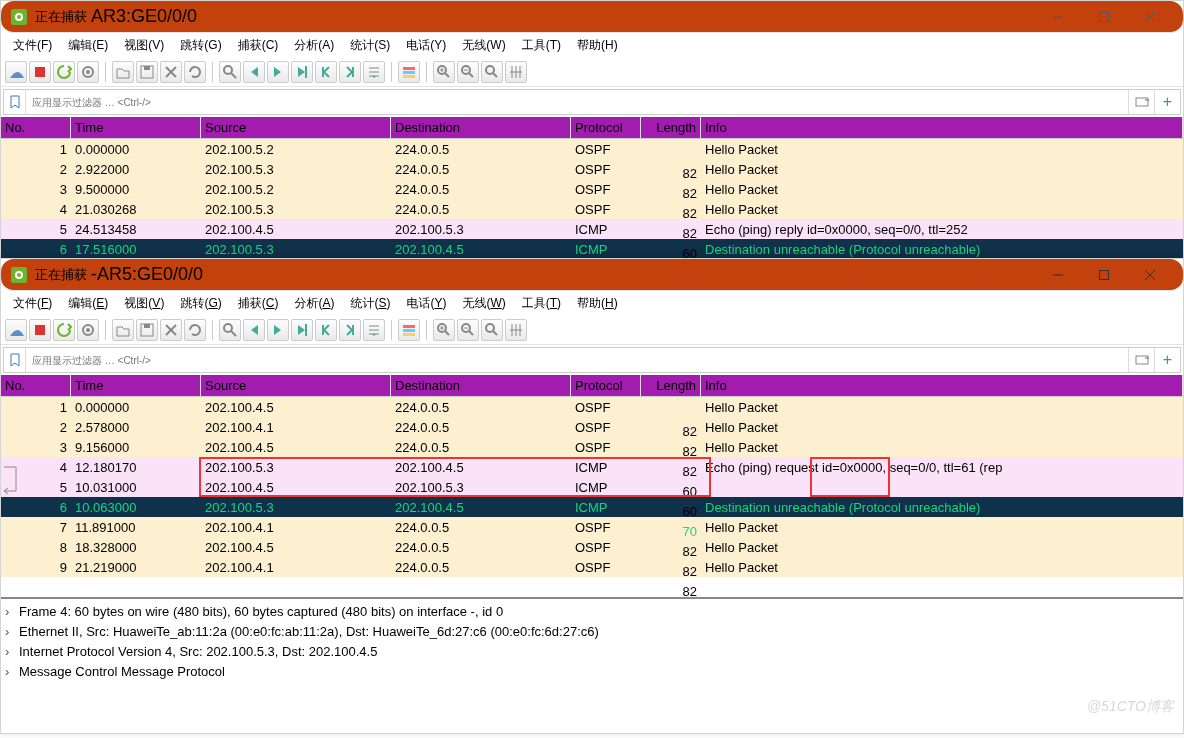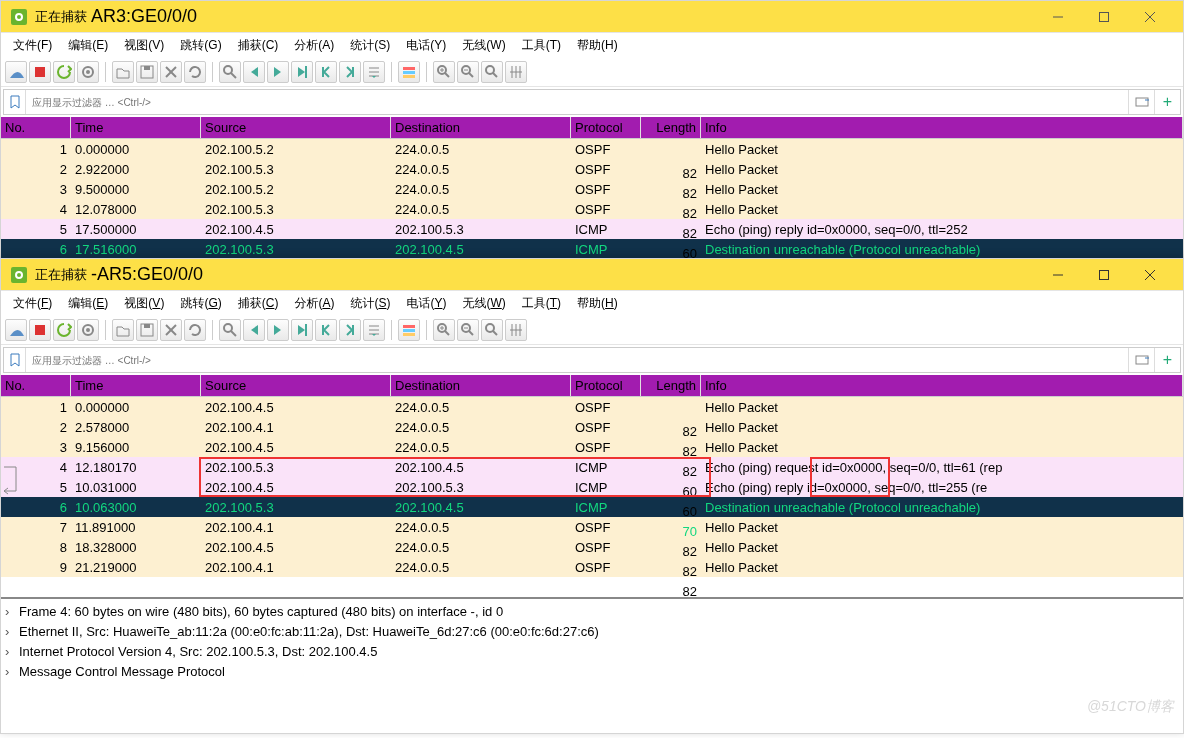--- a/index.html
+++ b/index.html
@@ -3,21 +3,21 @@
 <meta charset="utf-8">
 <style>
 * { margin:0; padding:0; box-sizing:border-box; font-family:"Microsoft YaHei",Tahoma,sans-serif; }
 body { background:#fff; font-size:12px; color:#000; width:1184px; height:738px; overflow:hidden; position:relative; }
 .mono { font-family:Consolas,"Courier New",monospace; font-size:13px; }
 
 .win { position:absolute; left:0; width:100%; background:#fff; border:1px solid #d5d5d5; }
 .win.top { top:0; height:258px; }
 .win.bot { top:258px; height:476px; box-shadow:0 -2px 8px rgba(0,0,0,.2); }
 
-.titlebar { display:flex; align-items:center; height:32px; padding:0 10px; background:#fde047; border-bottom:1px solid #e5e5e5; }
+.titlebar { display:flex; align-items:center; height:32px; padding:0 10px; background:#c2410c; border-bottom:1px solid #e5e5e5;border-radius:13px; }
 .titlebar .appicn { width:16px; height:16px; background:#6ab42e; border-radius:2px; margin-right:8px; position:relative; }
 .titlebar .appicn::after{content:"";position:absolute;left:4px;top:4px;width:4px;height:4px;border:2px solid #fff;border-radius:50%;}
 .titlebar .caplbl { font-size:13px; }
 .titlebar .capttl { font-size:18px; font-weight:400; margin-left:4px; }
 .titlebar .spacer{flex:1;}
 .winbtn { width:46px; height:30px; display:flex; align-items:center; justify-content:center; font-size:14px; color:#555; cursor:pointer;}
 .winbtn svg{display:block;}
 
 .menubar { display:flex; align-items:center; height:24px; padding:0 4px; font-size:12px; }
 .menubar span { padding:2px 8px; cursor:pointer; }
@@ -268,30 +268,30 @@
         <div class="c-no">3</div>
         <div class="c-time">9.500000</div>
         <div class="c-src">202.100.5.2</div>
         <div class="c-dst">224.0.0.5</div>
         <div class="c-proto">OSPF</div>
         <div class="c-len">82</div>
         <div class="c-info">Hello Packet</div>
       </div>
       <div class="row r-ospf">
         <div class="c-no">4</div>
-        <div class="c-time">12.078000</div>
+        <div class="c-time">21.030268</div>
         <div class="c-src">202.100.5.3</div>
         <div class="c-dst">224.0.0.5</div>
         <div class="c-proto">OSPF</div>
         <div class="c-len">82</div>
         <div class="c-info">Hello Packet</div>
       </div>
       <div class="row r-icmp">
         <div class="c-no">5</div>
-        <div class="c-time">17.500000</div>
+        <div class="c-time">24.513458</div>
         <div class="c-src">202.100.4.5</div>
         <div class="c-dst">202.100.5.3</div>
         <div class="c-proto">ICMP</div>
         <div class="c-len">60</div>
         <div class="c-info">Echo (ping) reply    id=0x0000, seq=0/0, ttl=252</div>
       </div>
       <div class="row r-sel">
         <div class="c-no">6</div>
         <div class="c-time">17.516000</div>
         <div class="c-src">202.100.5.3</div>
@@ -534,21 +534,20 @@
           <div class="c-len">60</div>
           <div class="c-info">Echo (ping) request  id=0x0000, seq=0/0, ttl=61 (rep</div>
         </div>
         <div class="row r-icmp">
           <div class="c-no">5</div>
           <div class="c-time">10.031000</div>
           <div class="c-src">202.100.4.5</div>
           <div class="c-dst">202.100.5.3</div>
           <div class="c-proto">ICMP</div>
           <div class="c-len">60</div>
-          <div class="c-info">Echo (ping) reply    id=0x0000, seq=0/0, ttl=255 (re</div>
         </div>
         <div class="row r-sel">
           <div class="c-no">6</div>
           <div class="c-time">10.063000</div>
           <div class="c-src">202.100.5.3</div>
           <div class="c-dst">202.100.4.5</div>
           <div class="c-proto">ICMP</div>
           <div class="c-len">70</div>
           <div class="c-info">Destination unreachable (Protocol unreachable)</div>
         </div>

